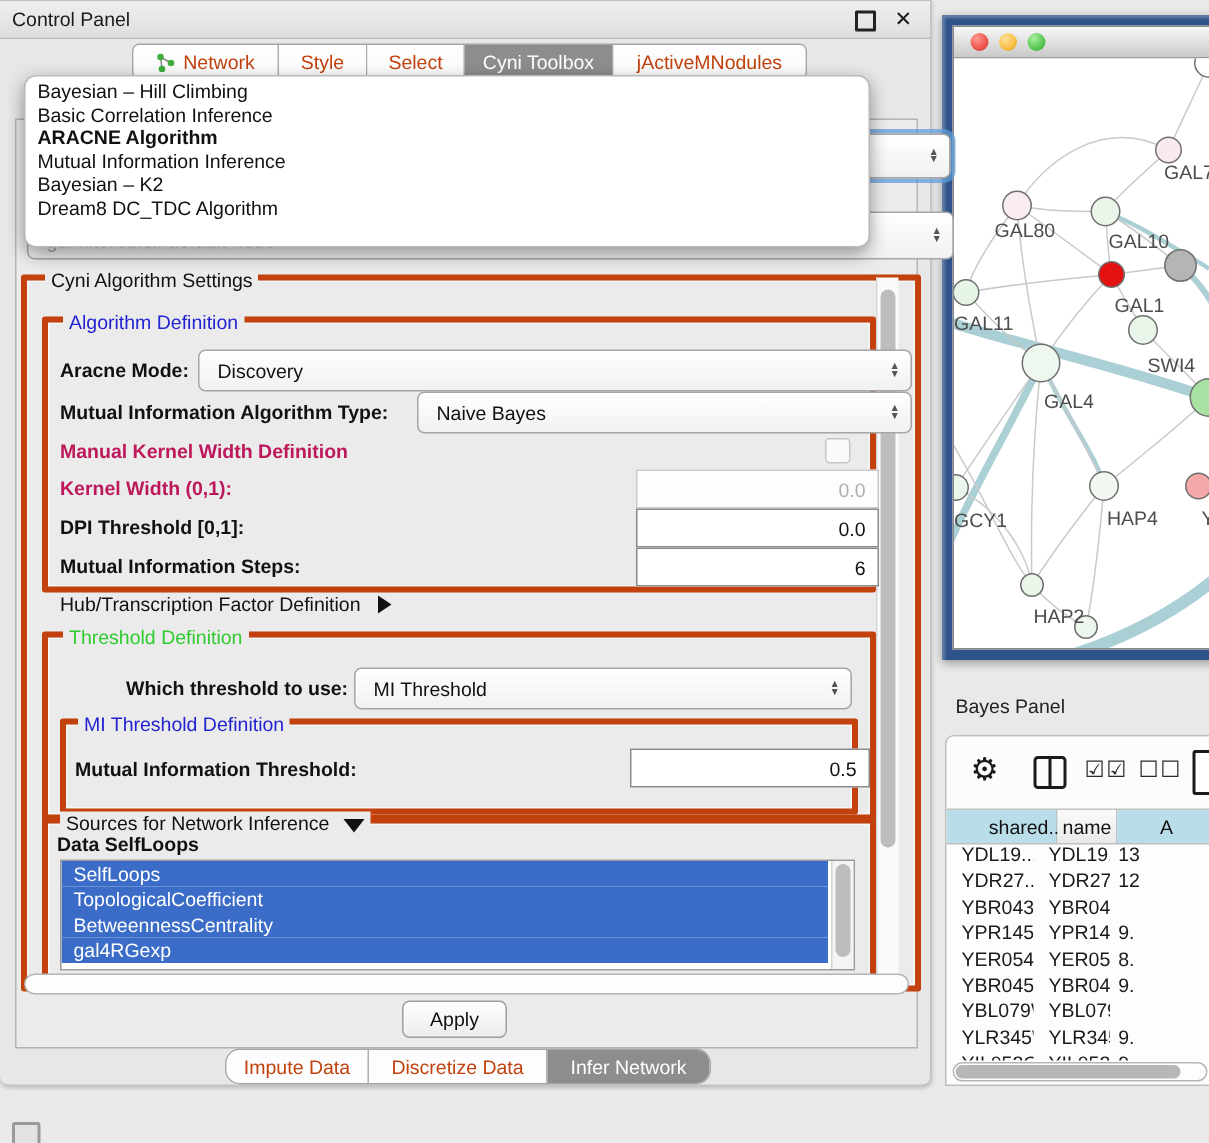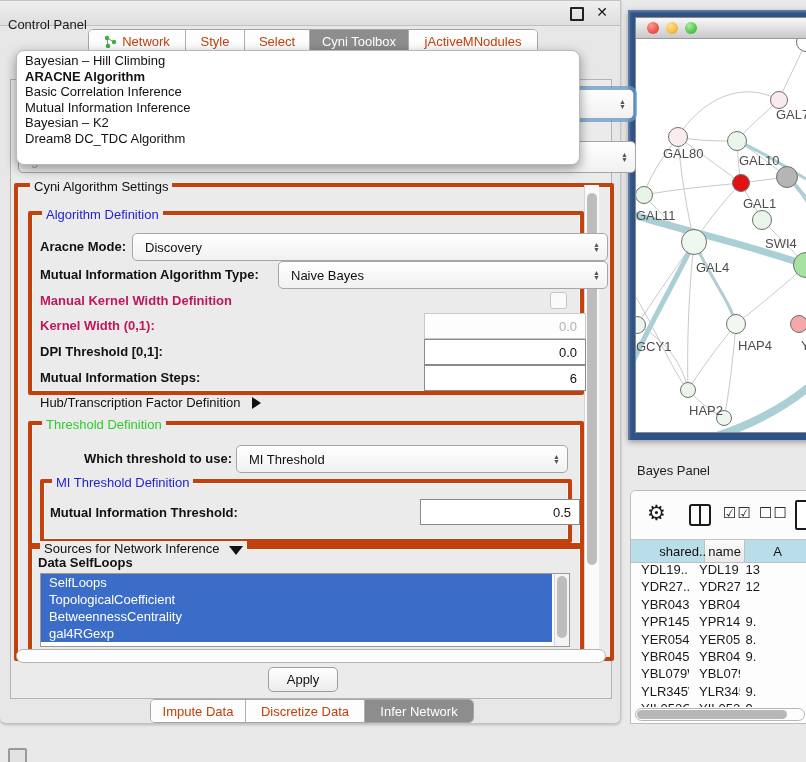--- a/index.html
+++ b/index.html
@@ -5,21 +5,21 @@
   html,body{margin:0;padding:0;background:#e9e9e9;}
   #screen{position:relative;width:806px;height:762px;overflow:hidden;
           font-family:"Liberation Sans","DejaVu Sans",sans-serif;font-size:13px;color:#111;
           background:#e9e9e9;}
   
   #control-panel{position:absolute;left:0;top:8;width:620px;height:722px;background:#e7e7e7;
                  border:1px solid #c2c2c2;border-left:none;border-radius:0 0 6px 6px;
                  box-shadow:0 1px 3px rgba(0,0,0,.2);}
   .cp-titlebar{position:absolute;left:0;top:0;right:0;height:24px;
                background:linear-gradient(#efefef,#dedede);border-bottom:1px solid #c0c0c0;}
-  .cp-title{position:absolute;left:8px;top:4px;font-size:13px;color:#1a1a1a;margin-top:12px;}
+  .cp-title{position:absolute;left:8px;top:4px;font-size:13px;color:#1a1a1a;}
   .float-icon{position:absolute;right:36px;top:6px;width:10px;height:10px;border:2px solid #222;border-radius:1px;cursor:pointer;}
   .close-icon{position:absolute;right:12px;top:3px;font-size:14px;font-weight:bold;color:#1a1a1a;cursor:pointer;}
   
   .seg-group{position:absolute;display:flex;border:1px solid #a5a5a5;border-radius:5px;overflow:hidden;background:#fdfdfd;height:22px;}
   .seg{display:flex;align-items:center;justify-content:center;border-right:1px solid #b0b0b0;
        background:#fdfdfd;color:#c2410c;cursor:pointer;white-space:nowrap;}
   .seg:last-child{border-right:none;}
   .seg.selected{background:#8d8d8d;color:#fff;}
   .cp-body{position:absolute;left:10px;top:78px;width:600px;height:618px;background:#ebebeb;
            border:1px solid #b3b3b3;}
@@ -144,22 +144,22 @@
     <div class="combo" style="left:18px;top:140px;width:578px;height:30px;z-index:2;color:#a9a9a9;">
       <span style="position:absolute;left:12px;top:11px;">gal-filtered.sif default node</span>
       <span class="spin">
           <span>▲</span>
           <span>▼</span>
         </span>
     </div>
 
     <div id="algo-dropdown">
     <div class="dd-item">Bayesian – Hill Climbing</div>
+        <div class="dd-item">Basic Correlation Inference</div>
         <div class="dd-item" style="font-weight: bold;">ARACNE Algorithm</div>
-        <div class="dd-item">Basic Correlation Inference</div>
         <div class="dd-item">Mutual Information Inference</div>
         <div class="dd-item">Bayesian – K2</div>
         <div class="dd-item">Dream8 DC_TDC Algorithm</div>
       </div>
 
     <div class="groupbox" style="left:14px;top:182px;width:592px;height:470px;">
       <span class="group-title" style="left:12px;">Cyni Algorithm Settings</span>
     </div>
 
     <div class="vscroll" style="left:584px;top:184px;width:14px;height:466px;background:#fafafa;">
@@ -239,21 +239,21 @@
         <div class="vscroll" style="right:0;top:0;width:14px;height:72px;">
         <div class="vthumb" style="left:2px;top:2px;width:10px;height:62px;"></div>
       </div>
     </div>
     <div class="hscroll" style="left:16px;top:648px;width:588px;height:12px;"></div>
 
     <div class="push-btn" style="left:268px;top:666px;width:68px;height:23px;">
       <span>Apply</span>
     </div>
 
-    <div class="seg-group" style="left:150px;top:698px;">
+    <div class="seg-group" style="left:150px;top:698px;border-radius:10px;">
       <div class="seg" style="width:94px;">
         <span>Impute Data</span>
       </div>
       <div class="seg" style="width:118px;">
         <span>Discretize Data</span>
       </div>
       <div class="seg selected" style="width:108px;">
         <span>Infer Network</span>
       </div>
     </div>

